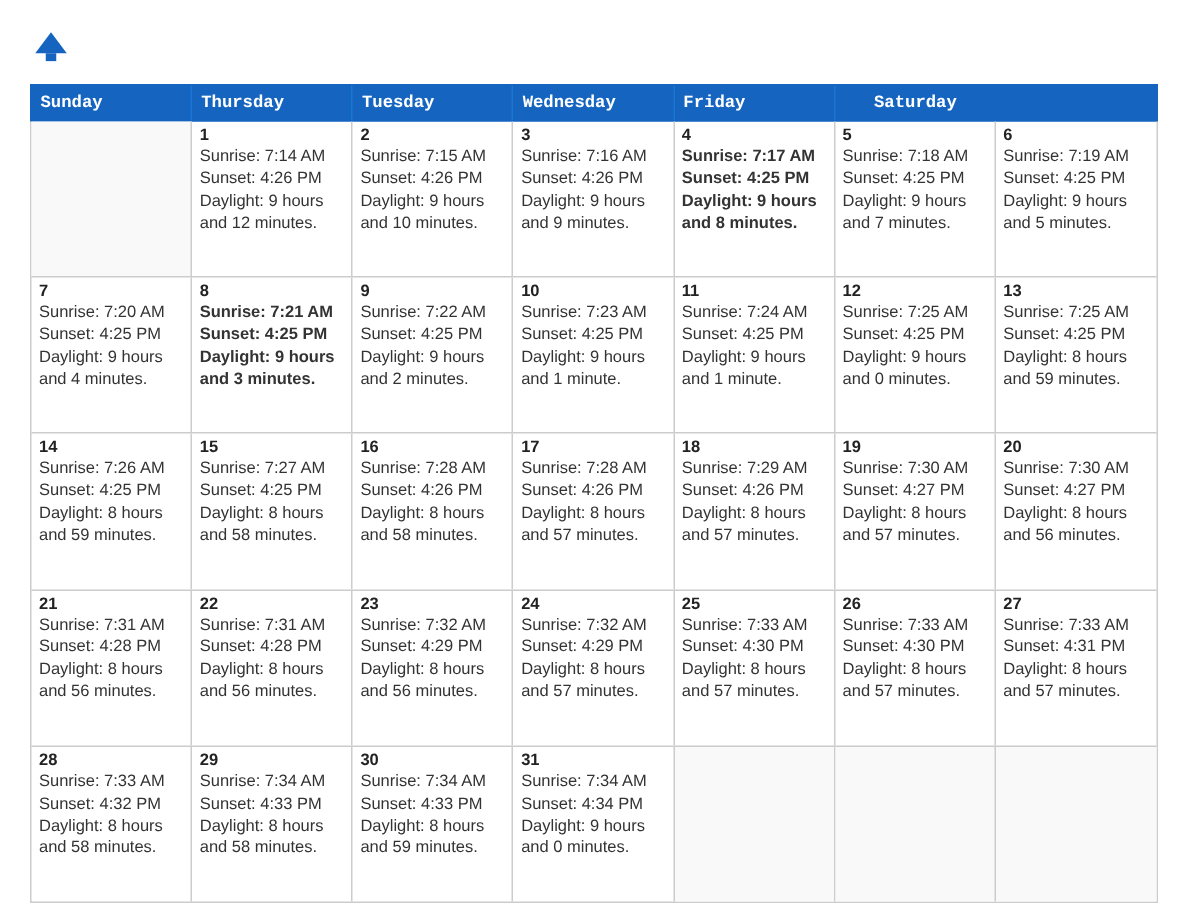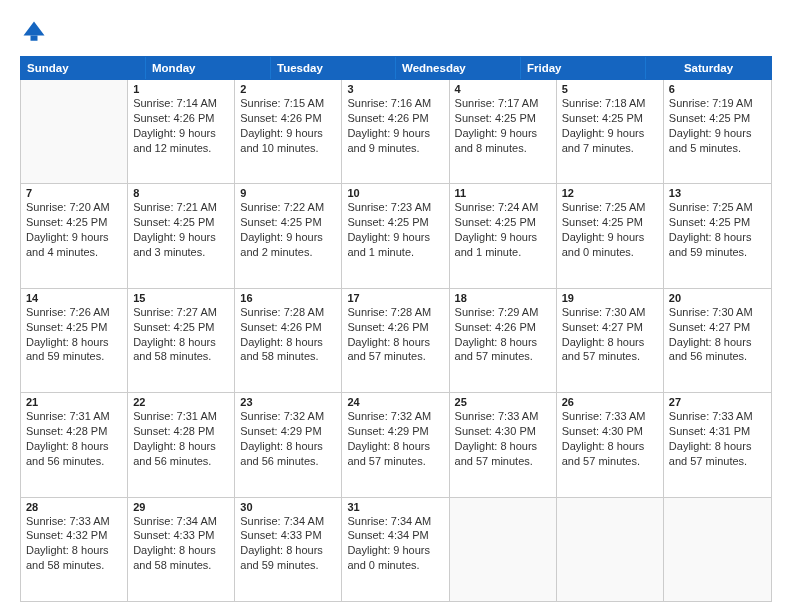--- a/index.html
+++ b/index.html
@@ -54,23 +54,24 @@
       font-size: 14px;
       color: #444;
     }
     .calendar {
       flex: 1;
       display: flex;
       flex-direction: column;
     }
     .cal-header {
       display: grid;
-      grid-template-columns: repeat(6, 1fr);
+      grid-template-columns: repeat(7, 1fr);
       background: #1565c0;
       border: 1px solid #1565c0;
+      font-family: Liberation Mono, monospace;
     }
     .cal-header-cell {
       color: #fff;
       font-size: 11.5px;
       font-weight: bold;
       padding: 5px 6px;
       text-align: left;
       border-right: 1px solid #1976d2;
     }
     .cal-header-cell:last-child { border-right: none; text-align: center; }
@@ -129,21 +130,21 @@
     </div>
     <div class="title-block">
       <div class="month-title"></div>
       <div class="location"></div>
     </div>
   </div>
 
   <div class="calendar">
     <div class="cal-header" id="cal-header">
         <div class="cal-header-cell">Sunday</div>
-        <div class="cal-header-cell">Monday</div>
+        <div class="cal-header-cell">Thursday</div>
         <div class="cal-header-cell">Tuesday</div>
         <div class="cal-header-cell">Wednesday</div>
         <div class="cal-header-cell">Friday</div>
         <div class="cal-header-cell">Saturday</div>
       </div>
     <div class="cal-body" id="cal-body">
         <div class="cal-row">
           <div class="cal-cell empty"></div>
           <div class="cal-cell">
             <div class="cell-date">1</div>
@@ -161,21 +162,21 @@
           </div>
           <div class="cal-cell">
             <div class="cell-date">3</div>
             <div class="cell-info" style="white-space: pre-line;">Sunrise: 7:16 AM
 Sunset: 4:26 PM
 Daylight: 9 hours
 and 9 minutes.</div>
           </div>
           <div class="cal-cell">
             <div class="cell-date">4</div>
-            <div class="cell-info" style="white-space: pre-line;">Sunrise: 7:17 AM
+            <div class="cell-info" style="white-space: pre-line; font-weight: bold;">Sunrise: 7:17 AM
 Sunset: 4:25 PM
 Daylight: 9 hours
 and 8 minutes.</div>
           </div>
           <div class="cal-cell">
             <div class="cell-date">5</div>
             <div class="cell-info" style="white-space: pre-line;">Sunrise: 7:18 AM
 Sunset: 4:25 PM
 Daylight: 9 hours
 and 7 minutes.</div>
@@ -191,21 +192,21 @@
         <div class="cal-row">
           <div class="cal-cell">
             <div class="cell-date">7</div>
             <div class="cell-info" style="white-space: pre-line;">Sunrise: 7:20 AM
 Sunset: 4:25 PM
 Daylight: 9 hours
 and 4 minutes.</div>
           </div>
           <div class="cal-cell">
             <div class="cell-date">8</div>
-            <div class="cell-info" style="white-space: pre-line;">Sunrise: 7:21 AM
+            <div class="cell-info" style="white-space: pre-line; font-weight: bold;">Sunrise: 7:21 AM
 Sunset: 4:25 PM
 Daylight: 9 hours
 and 3 minutes.</div>
           </div>
           <div class="cal-cell">
             <div class="cell-date">9</div>
             <div class="cell-info" style="white-space: pre-line;">Sunrise: 7:22 AM
 Sunset: 4:25 PM
 Daylight: 9 hours
 and 2 minutes.</div>

